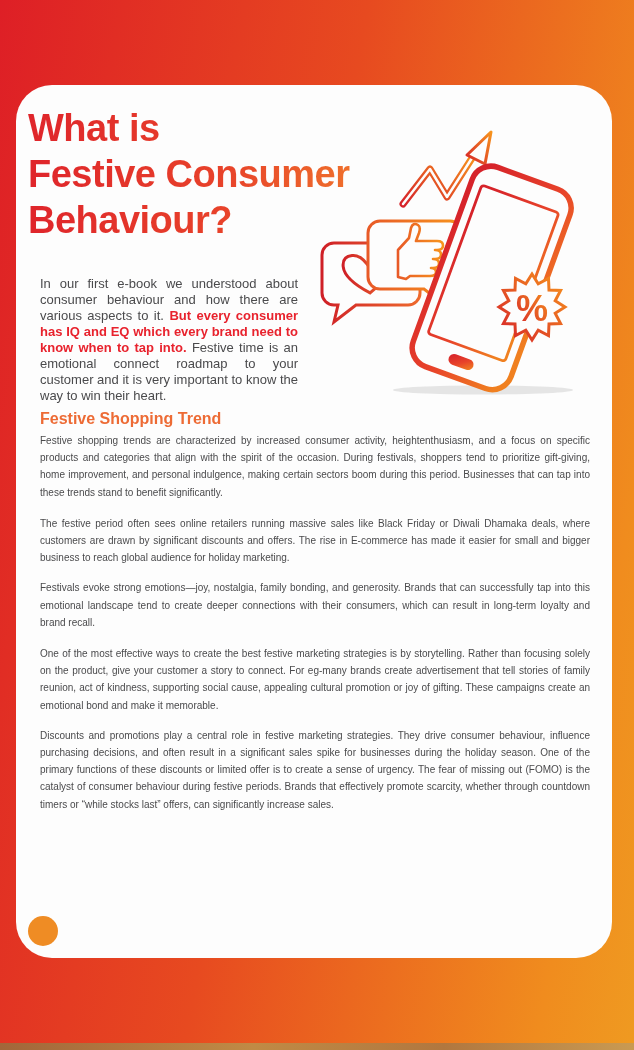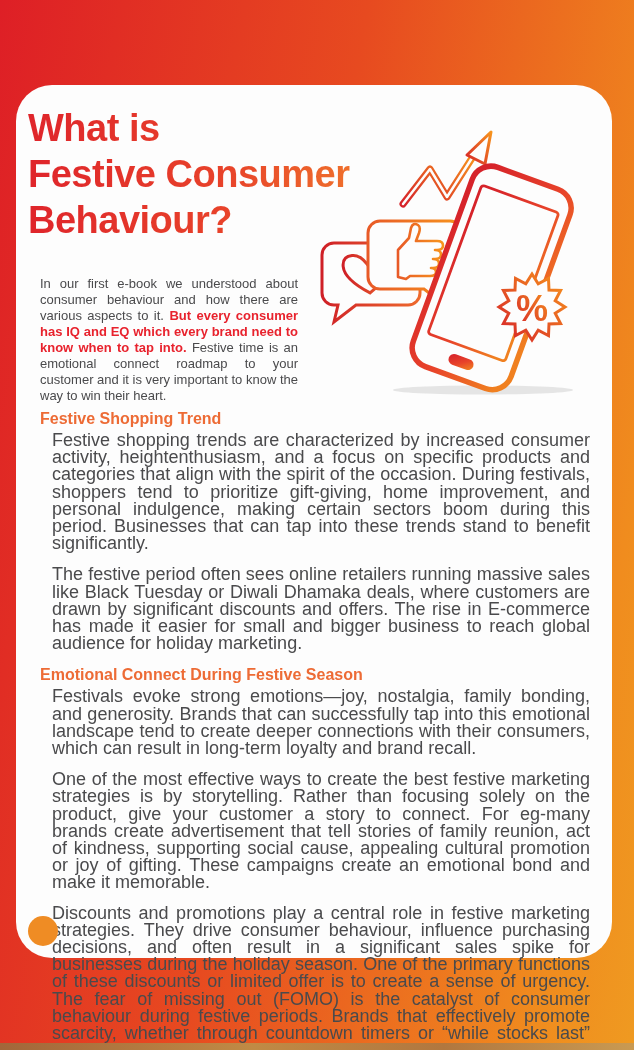--- a/index.html
+++ b/index.html
@@ -29,21 +29,21 @@
     font-size:13px;line-height:16px;color:#4a4a4c;text-align:justify;
   }
   .intro .hl{color:#e8222d;font-weight:bold;}
   .sections{position:absolute;left:24px;top:324px;width:550px;}
   .section{margin-bottom:13px;}
   .section-heading{
     margin:12px 0 3px 0;font-size:16px;line-height:20px;font-weight:bold;color:#ed6b35;
   }
   .section:first-child .section-heading{margin-top:0;}
   .section p{
-    margin:0 0 14px 12px;font-size:18px;line-height:17.2px;color:#4a4a4c;text-align:justify;
+    margin:0 0 14px 0;font-size:10px;line-height:17.2px;color:#4a4a4c;text-align:justify;
   }
   .section p:last-child{margin-bottom:0;}
   .orange-dot{
     position:absolute;left:12px;top:831px;width:30px;height:30px;border-radius:50%;
     background:#ef8c24;
   }
 </style>
 </head>
 <body>
 
@@ -107,25 +107,24 @@
       </g>
     </svg>
 
     <p class="intro"><span>In our first e-book we understood about consumer behaviour and how there are various aspects to it. </span><span class="hl">But every consumer has IQ and EQ which every brand need to know when to tap into.</span><span> Festive time is an emotional connect roadmap to your customer and it is very important to know the way to win their heart.</span></p>
 
     <div class="sections">
 
       <div class="section">
         <h2 class="section-heading">Festive Shopping Trend</h2>
         <p>Festive shopping trends are characterized by increased consumer activity, heightenthusiasm, and a focus on specific products and categories that align with the spirit of the occasion. During festivals, shoppers tend to prioritize gift-giving, home improvement, and personal indulgence, making certain sectors boom during this period. Businesses that can tap into these trends stand to benefit significantly.</p>
-        <p>The festive period often sees online retailers running massive sales like Black Tuesday or Diwali Dhamaka deals, where customers are drawn by significant discounts and offers. The rise in E-commerce has made it easier for small and bigger business to reach global audience for holiday marketing.</p>
+        <p>The festive period often sees online retailers running massive sales like Black Friday or Diwali Dhamaka deals, where customers are drawn by significant discounts and offers. The rise in E-commerce has made it easier for small and bigger business to reach global audience for holiday marketing.</p>
       </div>
 
       <div class="section">
-        <h2 class="section-heading">Emotional Connect During Festive Season</h2>
         <p>Festivals evoke strong emotions—joy, nostalgia, family bonding, and generosity. Brands that can successfully tap into this emotional landscape tend to create deeper connections with their consumers, which can result in long-term loyalty and brand recall.</p>
         <p>One of the most effective ways to create the best festive marketing strategies is by storytelling. Rather than focusing solely on the product, give your customer a story to connect. For eg-many brands create advertisement that tell stories of family reunion, act of kindness, supporting social cause, appealing cultural promotion or joy of gifting. These campaigns create an emotional bond and make it memorable.</p>
       </div>
 
       <div class="section">
         <p>Discounts and promotions play a central role in festive marketing strategies. They drive consumer behaviour, influence purchasing decisions, and often result in a significant sales spike for businesses during the holiday season. One of the primary functions of these discounts or limited offer is to create a sense of urgency. The fear of missing out (FOMO) is the catalyst of consumer behaviour during festive periods. Brands that effectively promote scarcity, whether through countdown timers or “while stocks last” offers, can significantly increase sales.</p>
       </div>
 
     </div>
 

